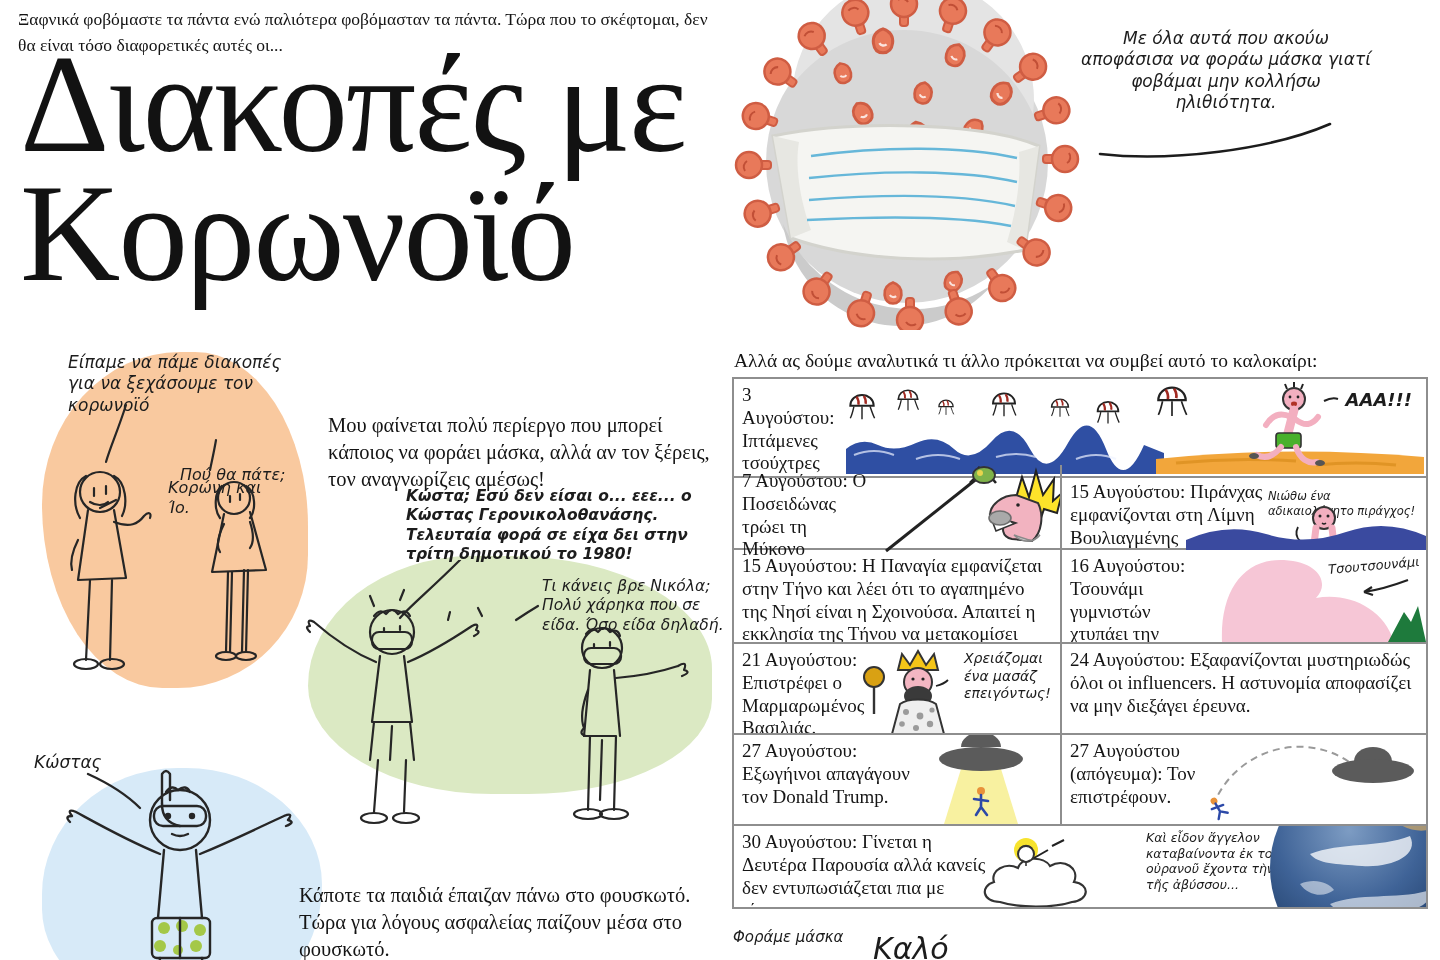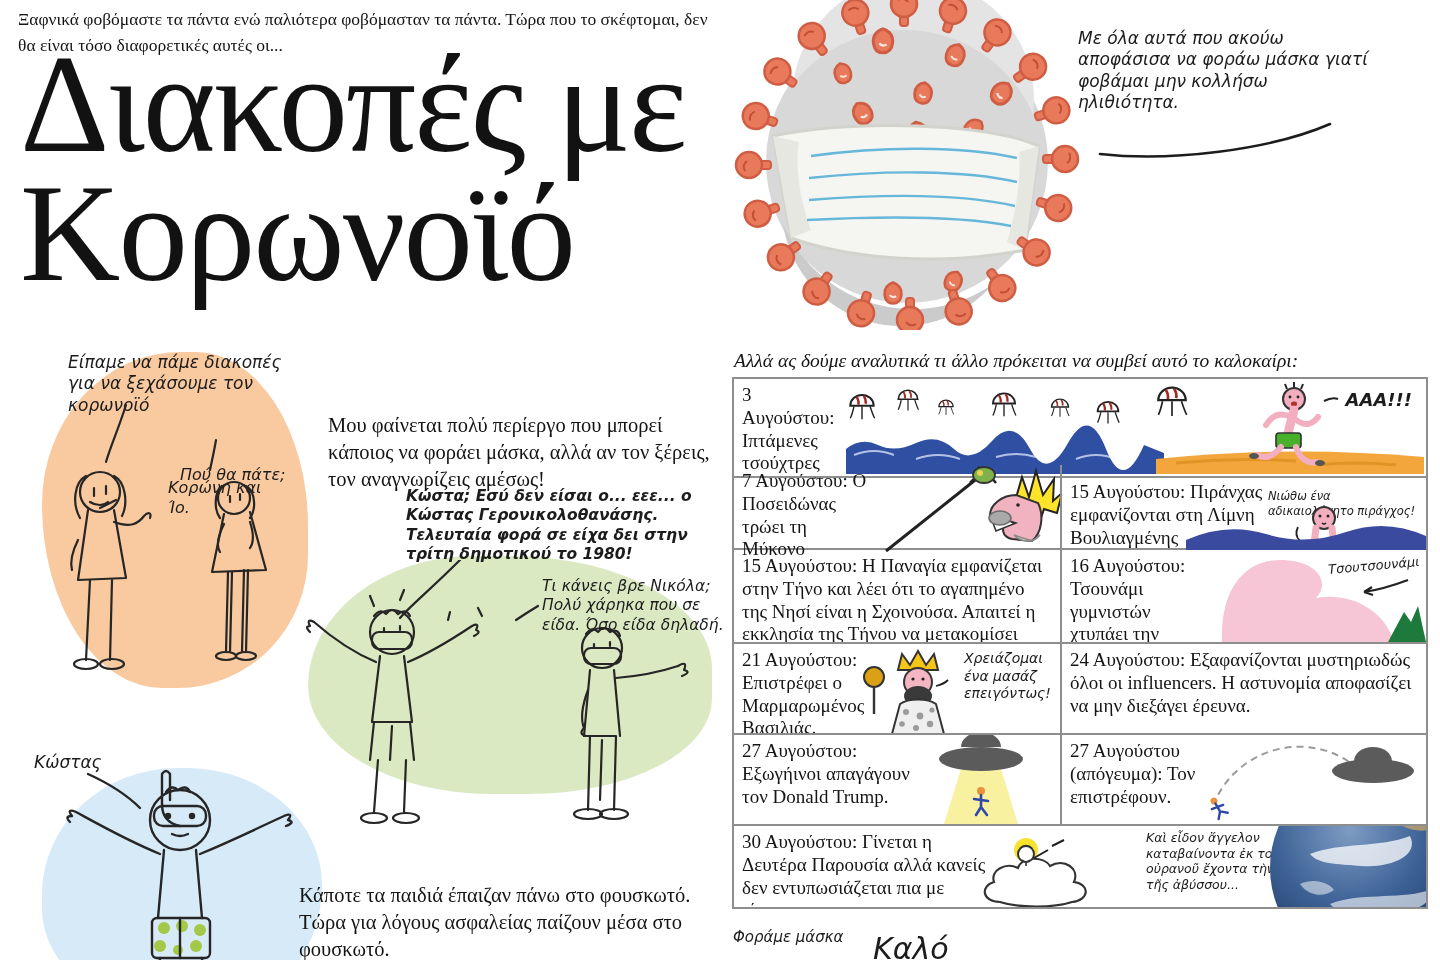--- a/index.html
+++ b/index.html
@@ -85,21 +85,21 @@
         <use href="#spk" transform="rotate(234 174 168)"></use>
       <use href="#spk" transform="rotate(252 174 168)"></use>
         <use href="#spk" transform="rotate(270 174 168)"></use>
       <use href="#spk" transform="rotate(288 174 168)"></use>
         <use href="#spk" transform="rotate(306 174 168)"></use>
       <use href="#spk" transform="rotate(324 174 168)"></use>
         <use href="#spk" transform="rotate(342 174 168)"></use>
     </g>
   </svg>
 
-  <div class="abs hand" style="left:1078px;top:28px;width:296px;font-size:17px;text-align:left;">Με όλα αυτά που ακούω αποφάσισα να φοράω μάσκα γιατί φοβάμαι μην κολλήσω ηλιθιότητα.</div>
+  <div class="abs hand" style="left:1078px;top:28px;width:296px;font-size:17px;text-align:center;">Με όλα αυτά που ακούω αποφάσισα να φοράω μάσκα γιατί φοβάμαι μην κολλήσω ηλιθιότητα.</div>
   <svg class="abs" style="left:1090px;top:118px;" width="250" height="45" viewBox="0 0 250 45">
     <path d="M240,6 C180,32 80,44 10,36" fill="none" stroke="#1c1c1c" stroke-width="2.6" stroke-linecap="round"></path>
   </svg>
 
   <div class="blob" style="left:42px;top:352px;width:266px;height:336px;background:#f9c99f;border-radius:55% 45% 52% 48% / 48% 55% 42% 58%;"></div>
   <div class="abs hand" style="left:68px;top:352px;width:238px;font-size:17px;">Είπαμε να πάμε διακοπές για να ξεχάσουμε τον κορωνοϊό</div>
   <div class="abs hand" style="left:180px;top:426px;width:140px;font-size:16px;margin-top:39px;">Πού θα πάτε;</div>
   <div class="abs hand" style="left:120px;top:478px;width:100px;font-size:16px;margin-left:48px;">Κορώνη και Ίο.</div>
   <svg class="abs" style="left:38px;top:400px;" width="280" height="300" viewBox="0 0 280 300" fill="none" stroke="#262626" stroke-width="2.2" stroke-linecap="round" stroke-linejoin="round">
     <path d="M88,5 C80,30 72,48 68,62"></path>
@@ -181,21 +181,21 @@
         <circle cx="160" cy="170" r="6"></circle>
       <circle cx="120" cy="186" r="6"></circle>
         <circle cx="138" cy="190" r="5"></circle>
         <circle cx="156" cy="186" r="6"></circle>
     </g>
     <path d="M140,158 L140,198 M120,198 L118,220 M162,198 L164,220"></path>
   </svg>
 
   <div class="abs serif" style="left:299px;top:882px;width:404px;font-size:20.5px;line-height:1.32;">Κάποτε τα παιδιά έπαιζαν πάνω στο φουσκωτό. Τώρα για λόγους ασφαλείας παίζουν μέσα στο φουσκωτό.</div>
 
-  <div class="abs serif" style="left:734px;top:350px;width:700px;font-size:19.5px;font-style:italic;">Αλλά ας δούμε αναλυτικά τι άλλο πρόκειται να συμβεί αυτό το καλοκαίρι:</div>
+  <div class="abs serif" style="left:734px;top:350px;width:700px;font-size:19.5px;">Αλλά ας δούμε αναλυτικά τι άλλο πρόκειται να συμβεί αυτό το καλοκαίρι:</div>
 
   <div id="cal">
 
     <div class="row" style="height:97px;">
       <div class="cellF">
         <div class="ctext" style="width:118px;">3 Αυγούστου: Ιπτάμενες τσούχτρες στην Κρήτη</div>
         <svg class="abs" style="left:112px;top:0;" width="578" height="95" viewBox="0 0 578 95">
           <defs>
             <g id="jf">
               <path d="M-13,3 a13,12 0 0 1 26,0 z" fill="#fff" stroke="#222" stroke-width="2.2"></path>

